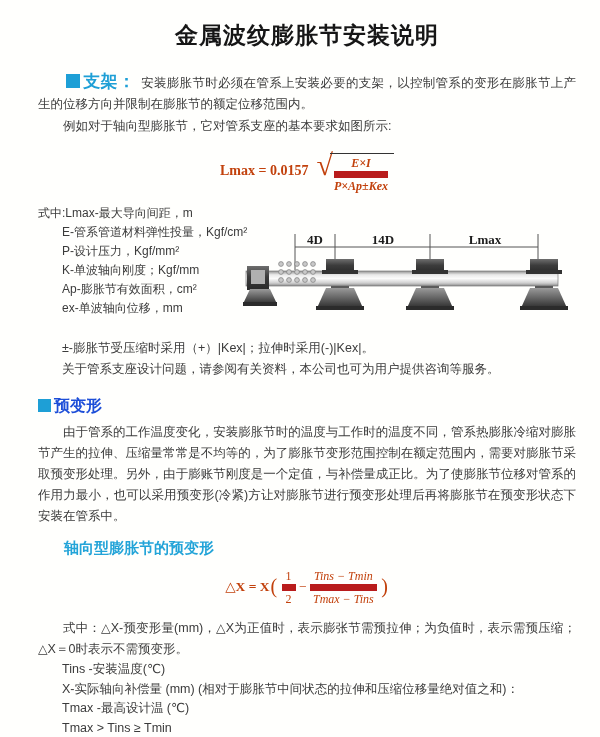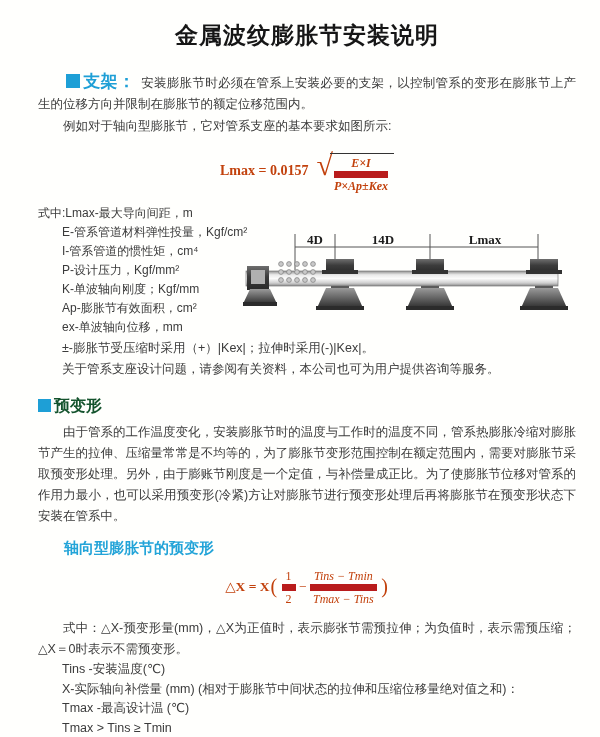--- a/index.html
+++ b/index.html
@@ -34,21 +34,21 @@
 
   
   .defs-region{position:relative;height:134px;margin-top:2px;}
   .def-line{font-size:12px;line-height:19px;}
   .def-line.sub{padding-left:24px;}
   .diagram{position:absolute;left:205px;top:20px;}
   .diagram text{font-family:"Liberation Serif","DejaVu Serif",serif;font-weight:bold;font-size:13px;fill:#1d1d1d;}
 
   .note{font-size:12.5px;line-height:21px;padding-left:24px;margin:0;}
 
-  h2.section{font-size:16px;font-weight:bold;color:#14532d;margin:16px 0 5px;}
+  h2.section{font-size:16px;font-weight:bold;color:#1d4ed8;margin:16px 0 5px;}
   .body-para{font-size:12.5px;line-height:21px;text-align:justify;text-indent:2em;margin:0;}
   h3.sub{font-size:15px;font-weight:bold;color:#23a4d8;margin:12px 0 4px 26px;}
 
   .items .item{font-size:12.5px;line-height:19.5px;padding-left:24px;}
 </style>
 </head>
 <body>
 
 <div class="page">
 
@@ -62,21 +62,20 @@
     <span>Lmax = 0.0157</span><span class="sqrt">
         <span class="sqrt-sym">√</span>
         <span class="sqrt-body"><span class="frac it"><span class="num">E×I</span><span class="den">P×Ap±Kex</span></span></span>
       </span>
   </div>
 
   <div class="defs-region">
     <div class="defs">
       <div class="def-line">式中:Lmax-最大导向间距，m</div>
       <div class="def-line sub">E-管系管道材料弹性投量，Kgf/cm²</div>
-      <div class="def-line sub">I-管系管道的惯性矩，cm⁴</div>
       <div class="def-line sub">P-设计压力，Kgf/mm²</div>
       <div class="def-line sub">K-单波轴向刚度；Kgf/mm</div>
       <div class="def-line sub">Ap-膨胀节有效面积，cm²</div>
       <div class="def-line sub">ex-单波轴向位移，mm</div>
     </div>
 
     <svg class="diagram" width="352" height="104" viewBox="0 0 352 104">
       <defs>
         <linearGradient id="pipeGrad" x1="0" y1="0" x2="0" y2="1">
           <stop offset="0" stop-color="#8f8f8f"></stop>

